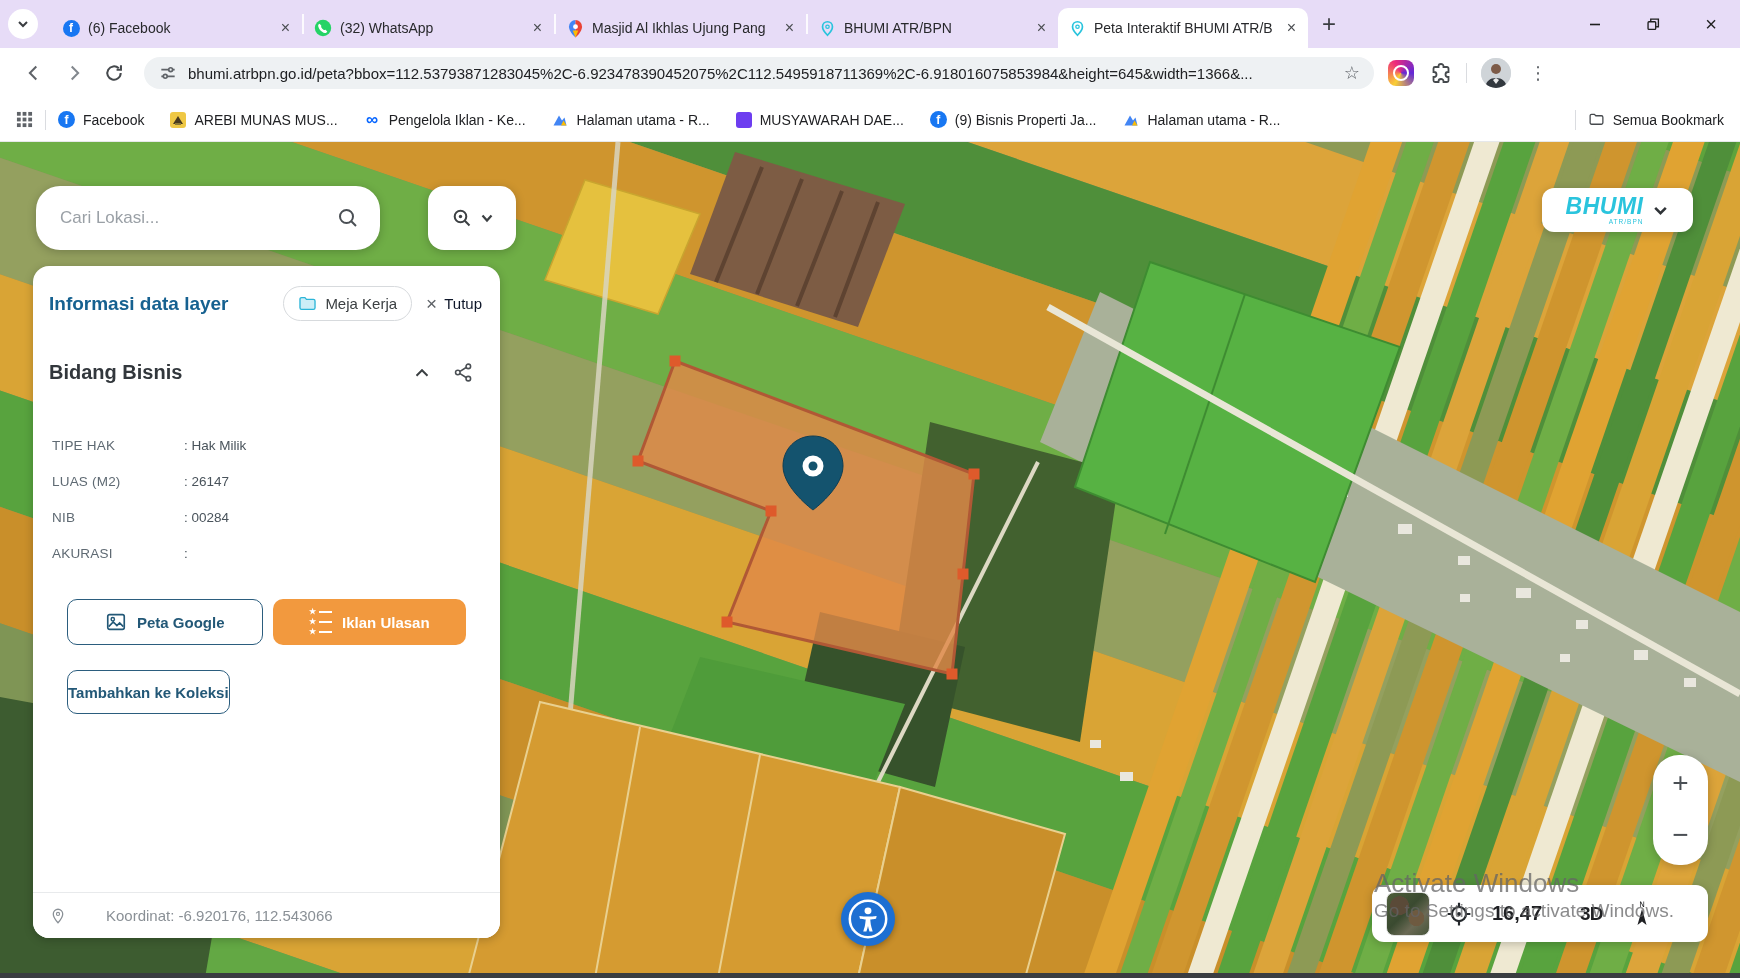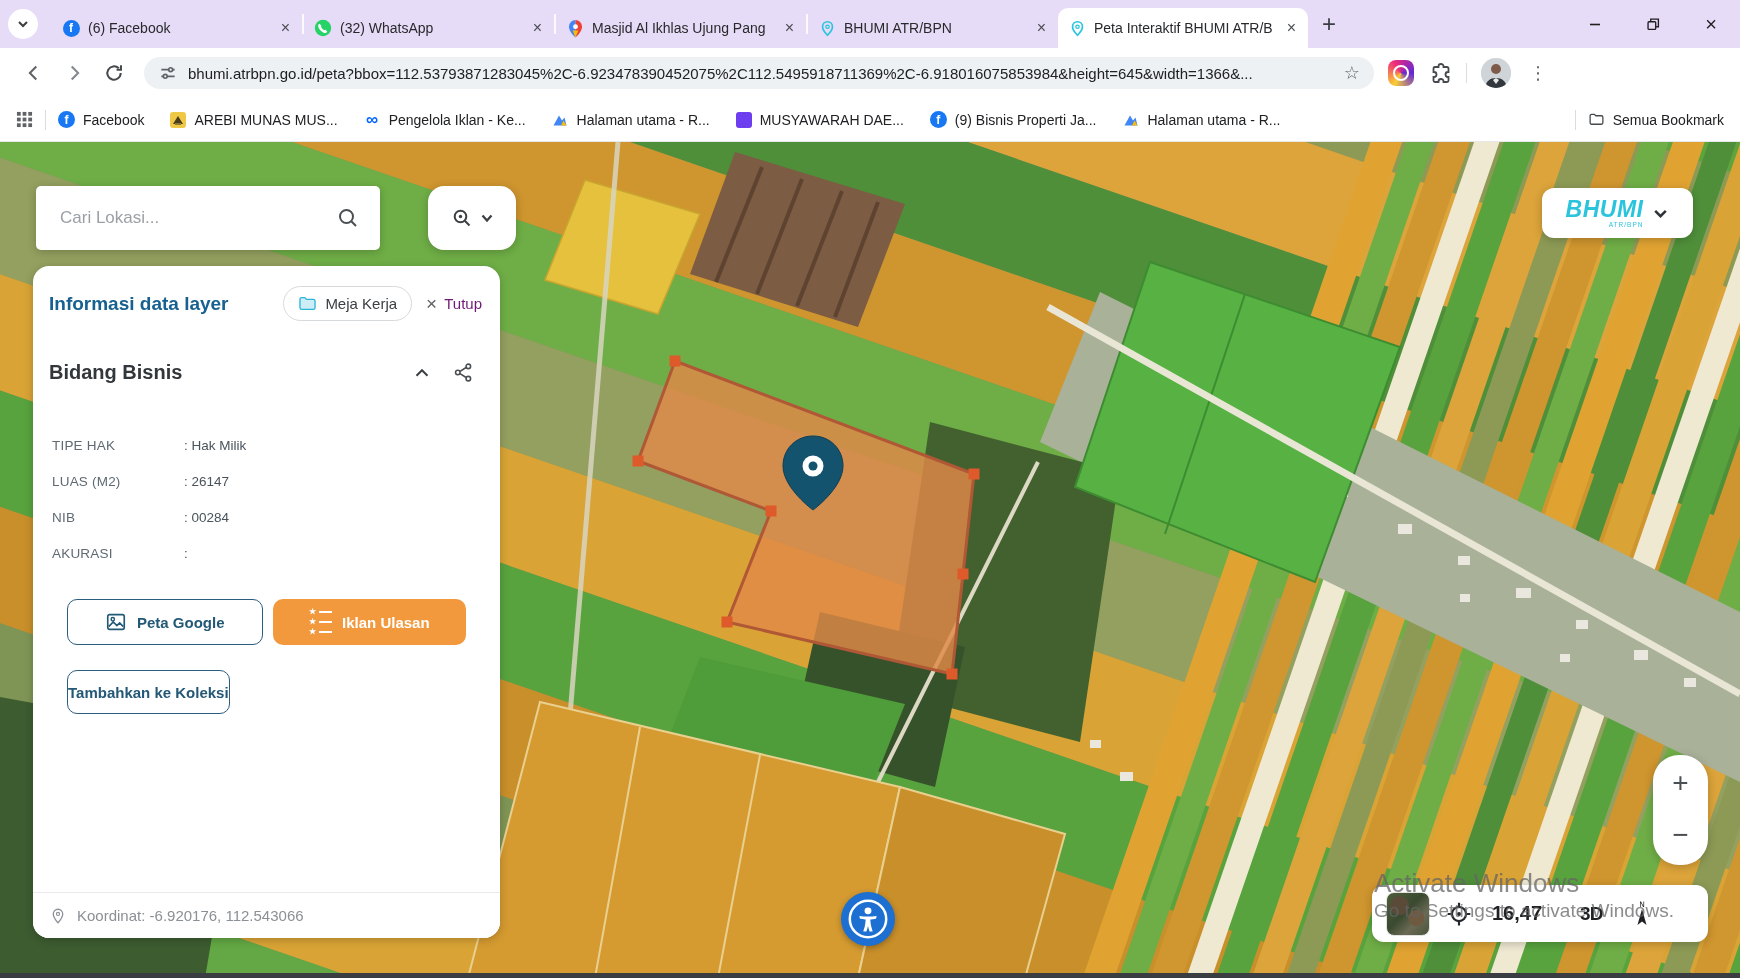--- a/index.html
+++ b/index.html
@@ -43,53 +43,53 @@
   .arebi { width:16px; height:16px; background:#efc845; border-radius:3px; display:flex; align-items:center; justify-content:center; }
   .musy { width:16px; height:16px; background:#6d3df0; border-radius:3px; display:flex; flex-direction:column; justify-content:center; gap:2px; padding:0 3px; }
   .musy i { display:block; height:1.8px; background:#fff; }
   .bm-right { margin-left:auto; display:flex; align-items:center; }
 
   
   .map-area { position:relative; width:1740px; height:836px; overflow:hidden; }
   .map-svg { position:absolute; left:0; top:0; }
   .card { position:absolute; background:#fff; box-shadow:0 2px 10px rgba(0,0,0,.22); }
 
-  .search-card { left:36px; top:44px; width:344px; height:64px; border-radius:5px; display:flex; align-items:center; padding:0 20px 0 24px; }
+  .search-card { left:36px; top:44px; width:344px; height:64px; border-radius:24px; display:flex; align-items:center; padding:0 20px 0 24px; }
   .search-card input { flex:1; border:none; outline:none; font-size:17px; color:#333; font-family:"Liberation Sans",sans-serif; background:transparent; }
   .search-card input::placeholder { color:#9aa0a6; }
   .filter-btn { left:428px; top:44px; width:88px; height:64px; border-radius:16px; display:flex; align-items:center; justify-content:center; gap:7px; }
 
   .panel { left:33px; top:124px; width:467px; height:672px; border-radius:16px; overflow:hidden; }
   .panel-header { display:flex; align-items:center; padding:20px 18px 0 16px; }
   .panel-title { font-size:19px; font-weight:bold; color:#166190; }
   .meja-pill { margin-left:auto; display:flex; align-items:center; gap:8px; border:1px solid #d7dadd; border-radius:18px; padding:7px 14px; }
   .meja-label { font-size:15px; color:#3c4043; }
   .close-group { display:flex; align-items:center; gap:7px; margin-left:14px; }
   .close-x { font-size:19px; color:#5f6368; line-height:1; }
-  .tutup-label { font-size:15px; color:#701a75; }
+  .tutup-label { font-size:15px; color:#0f172a; }
   .section-row { display:flex; align-items:center; padding:0 26px 0 16px; margin-top:40px; }
   .section-title { font-size:20px; font-weight:bold; color:#32373c; }
   .section-icons { margin-left:auto; display:flex; align-items:center; gap:20px; }
   .fields { margin-top:52px; padding-left:19px; }
   .field-row { display:flex; margin-bottom:17px; line-height:19px; }
   .field-label { width:132px; font-size:13.5px; color:#5f6a73; letter-spacing:.2px; }
   .field-value { font-size:13.5px; color:#49535b; }
   .btn-row { display:flex; gap:10px; margin:36px 34px 0;align-items:center; }
   .btn { height:46px; border-radius:10px; display:flex; align-items:center; justify-content:center; gap:10px; font-size:15px; font-weight:bold; flex:1; }
   .btn-outline { border:1.6px solid #2b5d7e; color:#235877; background:#fff; }
   .btn-orange { background:#f2993e; color:#fff; border:none; }
   .btn-wide { margin:25px 34px 0; height:44px; border-radius:10px; border:1.6px solid #2b5d7e; color:#235877; background:#fff; display:flex; align-items:center; justify-content:center; font-size:15px; font-weight:bold; }
   .stars-icon { display:flex; flex-direction:column; gap:2px; }
   .stars-icon .row { display:flex; align-items:center; gap:3px; }
   .stars-icon .st { color:#fff; font-size:8px; line-height:8px; }
   .stars-icon .ln { width:13px; height:2px; background:#fff; }
   .panel-footer { position:absolute; left:0; right:0; bottom:0; height:46px; border-top:1px solid #e8eaec; display:flex; align-items:center; padding-left:16px; gap:10px; background:#fff; }
-  .koordinat-text { font-size:15px; color:#8a9096; }
-
-  .bhumi-card { left:1542px; top:46px; width:151px; height:50px; border-radius:12px; display:flex; align-items:center; justify-content:center; gap:9px; }
+  .koordinat-text { font-size:15px; color:#8a9096;margin-left:29px; }
+
+  .bhumi-card { left:1542px; top:46px; width:151px; height:44px; border-radius:12px; display:flex; align-items:center; justify-content:center; gap:9px; }
   .bhumi-logo { display:flex; flex-direction:column; align-items:flex-end; line-height:1; }
   .bhumi-text { font-size:23px; font-weight:800; color:#2ac4dd; letter-spacing:.5px; font-style:italic; }
   .bhumi-sub { font-size:6.5px; color:#2ac4dd; margin-top:1px; letter-spacing:1px; }
 
   .zoom-pill { left:1653px; top:613px; width:55px; height:110px; border-radius:26px; display:flex; flex-direction:column; align-items:center; justify-content:space-between; padding:14px 0 16px; }
   .zoom-glyph { font-size:28px; color:#4a4f54; line-height:1; font-weight:400; }
 
   .bottom-bar { left:1372px; top:743px; width:336px; height:57px; border-radius:12px; display:flex; align-items:center; padding:0 14px; z-index:4; }
   .map-thumb { width:44px; height:44px; border-radius:8px; border:1.5px solid #e2e2e2; background:
       radial-gradient(circle at 30% 30%, #5a4a38 0 22%, transparent 23%),

